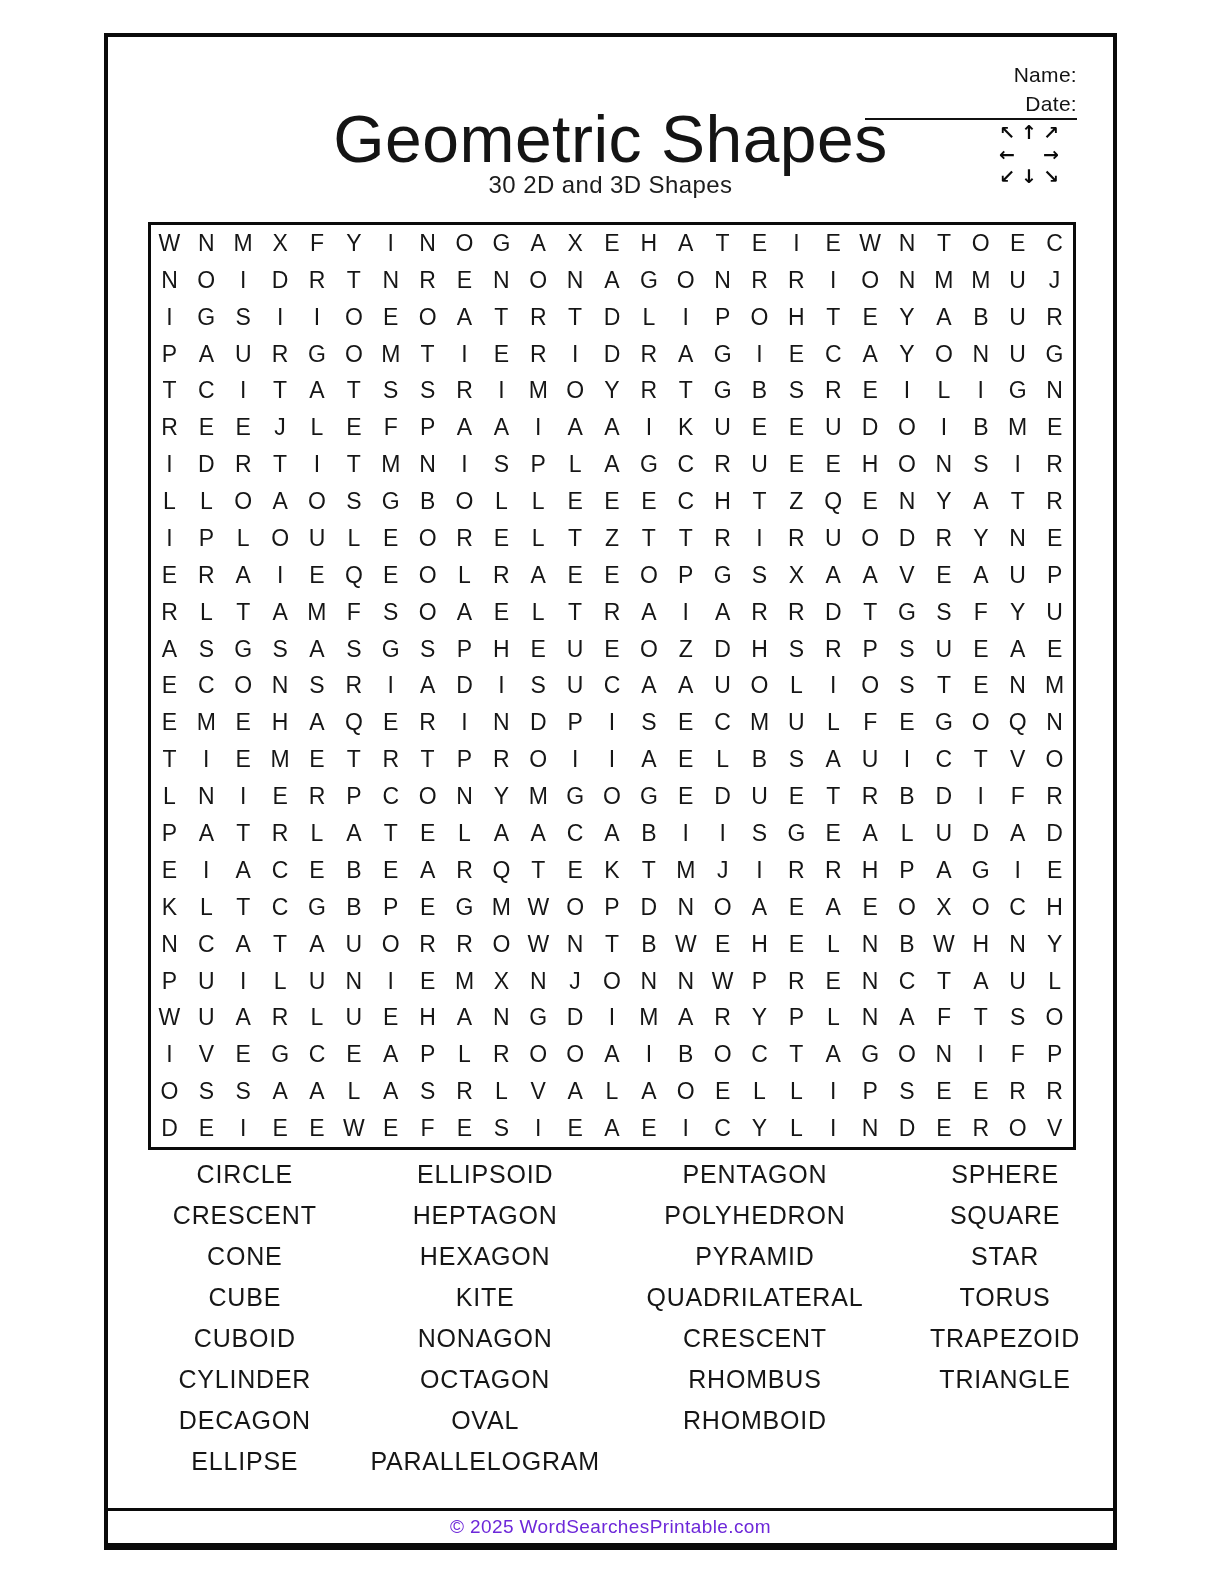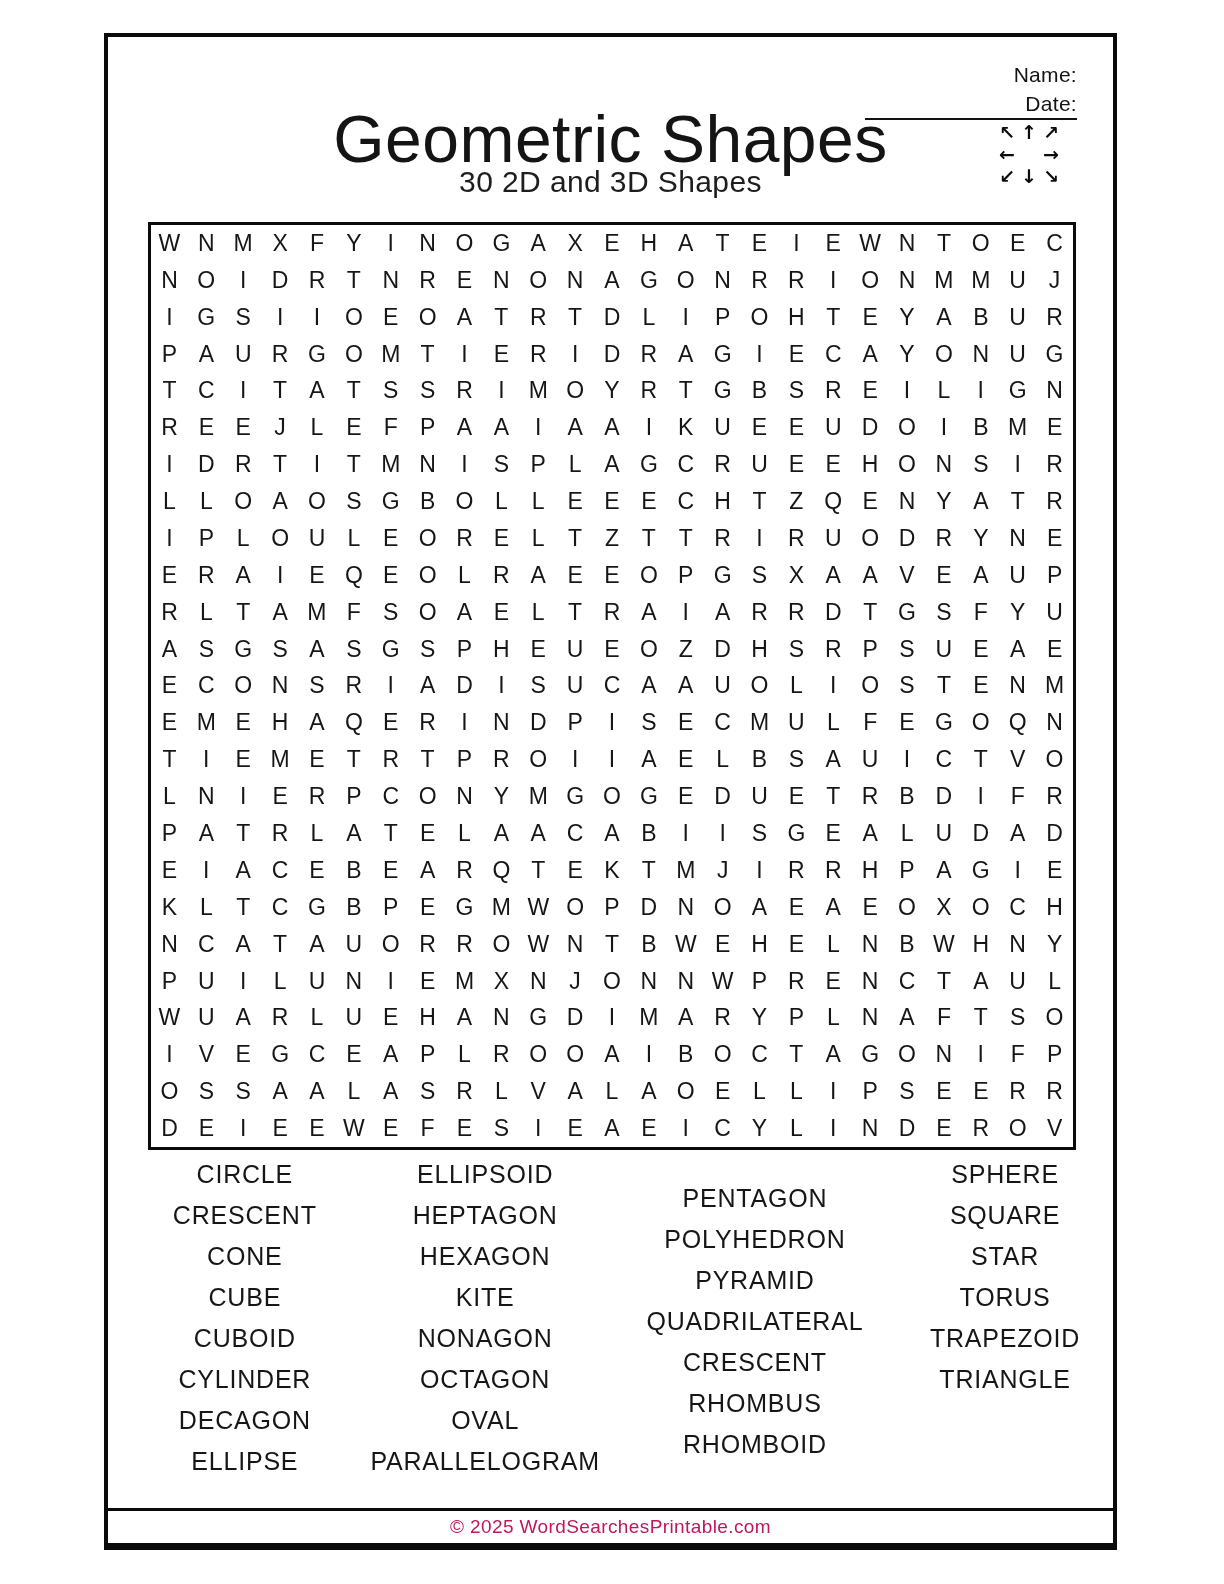--- a/index.html
+++ b/index.html
@@ -16,49 +16,49 @@
     display:flex;align-items:flex-end;font-size:21px;letter-spacing:0.3px;flex-direction:column;
   }
   .fill-line{border-bottom:2px solid #111;height:2px;}
   .name-line{flex:1;margin:0 28px 3px 12px;}
   .date-line{width:212px;margin:0 0 3px 12px;}
   .title{
     position:absolute;top:64px;left:0;right:0;text-align:center;
     font-size:66px;font-weight:400;letter-spacing:0.5px;
   }
   .subtitle{
-    position:absolute;top:128px;left:0;right:0;text-align:center;
-    font-size:30px;font-weight:400;color:#1d1d1d;letter-spacing:0.4px;
+    position:absolute;top:134px;left:0;right:0;text-align:center;
+    font-size:24px;font-weight:400;color:#1d1d1d;letter-spacing:0.4px;
   }
   .dir-icon{
     position:absolute;top:84px;right:51px;
     display:grid;grid-template-columns:repeat(3,22px);grid-auto-rows:22px;
     font-family:"DejaVu Sans",sans-serif;font-size:19px;font-weight:700;
     line-height:22px;text-align:center;color:#0a0a0a;
   }
   .grid-box{
     position:absolute;top:185px;left:40px;width:928px;height:928px;
     border:3px solid #0a0a0a;box-sizing:border-box;
     display:grid;grid-template-columns:repeat(25,1fr);grid-template-rows:repeat(25,1fr);
   }
   .cell{
     display:flex;align-items:center;justify-content:center;
     font-size:23px;color:#161616;
   }
   .word-list{position:absolute;top:1117px;left:0;right:0;display:flex;}
   .word-col{display:flex;flex-direction:column;}
-  .word-col.c1{width:23%;padding-left:24px;} .word-col.c2{width:26%;} .word-col.c3{width:29%;margin-top:24px;} .word-col.c4{width:22%;}
+  .word-col.c1{width:23%;padding-left:24px;} .word-col.c2{width:26%;} .word-col.c3{width:29%;} .word-col.c4{width:22%;}
   .word{
     height:41px;line-height:41px;text-align:center;
     font-size:25px;letter-spacing:0.8px;color:#161616;
   }
   .footer{
     position:absolute;left:0;right:0;bottom:0;height:32px;line-height:32px;
     border-top:3px solid #0a0a0a;text-align:center;
-    font-size:19px;letter-spacing:0.4px;color:#be185d;
+    font-size:19px;letter-spacing:0.4px;color:#6d28d9;
   }
 </style>
 </head>
 <body>
 
 <div class="sheet">
 
   <div class="header-row">
     <span>Name:</span>
     <span class="fill-line name-line"></span>

